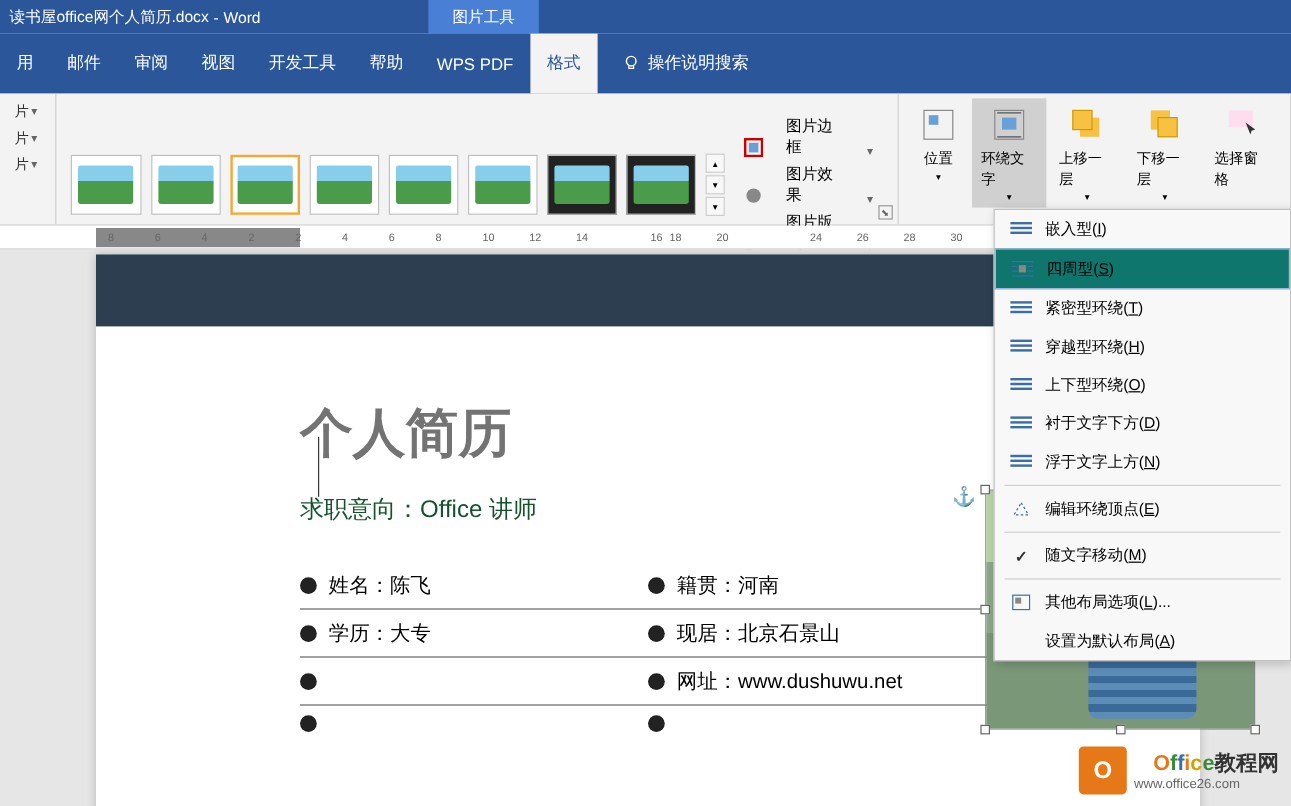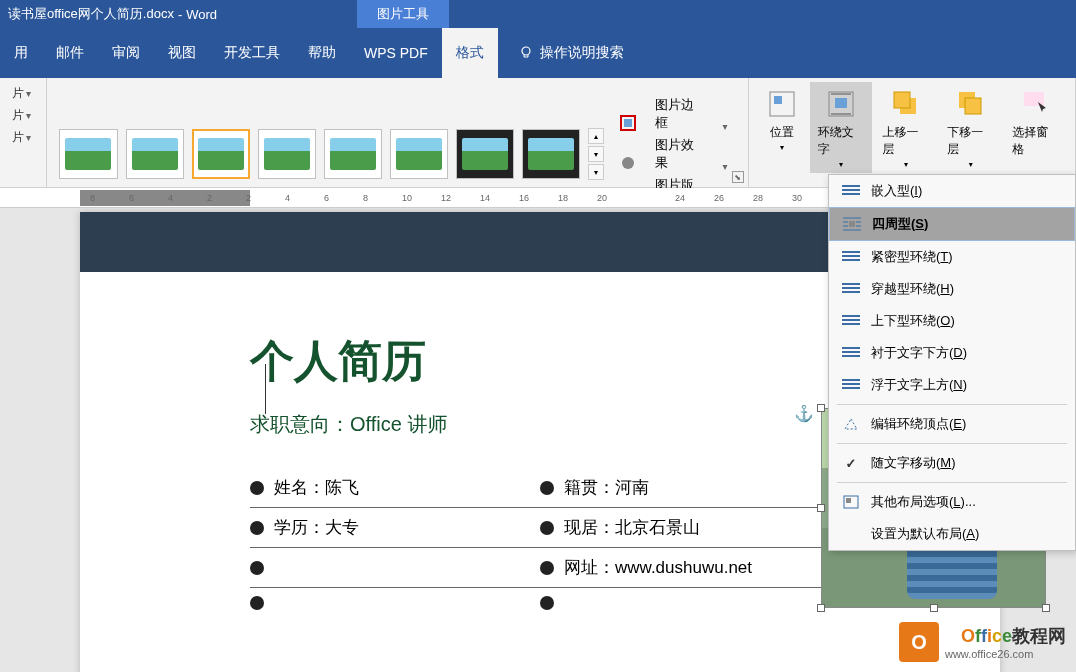--- a/index.html
+++ b/index.html
@@ -38,21 +38,21 @@
     
     .ruler { background: white; height: 20px; border-bottom: 1px solid #ccc; display: flex; align-items: center; padding-left: 80px; font-size: 9px; color: #666; position: relative; overflow: hidden; }
     .ruler-dark { position: absolute; left: 80px; width: 170px; height: 16px; background: #888; top: 2px; }
     .ruler-mark { position: absolute; font-size: 9px; }
     
     .doc-area { position: relative; height: 464px; background: #e6e6e6; overflow: hidden; }
     .page { position: absolute; left: 80px; top: 4px; width: 920px; background: white; min-height: 700px; box-shadow: 0 0 8px rgba(0,0,0,0.2); }
     .page-header { height: 60px; background: #2c3e50; margin: 0; }
     
     .doc-content { padding: 60px 170px 40px 170px; position: relative; }
-    .doc-title { font-size: 44px; font-weight: bold; color: #14532d; margin-bottom: 20px; }
+    .doc-title { font-size: 44px; font-weight: bold; color: #737373; margin-bottom: 20px; }
     .doc-subtitle { font-size: 20px; color: #14532d; margin-bottom: 30px; }
     .info-rows { }
     .info-row { display: flex; border-bottom: 1px solid #666; padding: 8px 0; }
     .info-cell { flex: 1; display: flex; align-items: center; gap: 10px; font-size: 17px; }
     .bullet { width: 14px; height: 14px; border-radius: 50%; background: #222; display: inline-block; }
     .cursor-line { position: absolute; left: 185px; top: 92px; width: 1px; height: 50px; background: #333; }
     
     .photo-wrap { position: absolute; right: 30px; top: 200px; width: 225px; height: 200px; border: 1px solid #888; }
     .photo { width: 100%; height: 100%; background: linear-gradient(to bottom, #b8d4a8 30%, #8ba888 30%, #8ba888 60%, #7a9878 60%); position: relative; }
     .photo-person { position: absolute; left: 100px; top: 40px; width: 60px; height: 70px; background: #d4a574; border-radius: 30px 30px 0 0; }
@@ -60,21 +60,21 @@
     .handle { width: 8px; height: 8px; background: white; border: 1px solid #666; position: absolute; }
     .handle.tl { top: -5px; left: -5px; } .handle.tm { top: -5px; left: 50%; margin-left: -4px; } .handle.tr { top: -5px; right: -5px; }
     .handle.ml { top: 50%; left: -5px; margin-top: -4px; } .handle.mr { top: 50%; right: -5px; margin-top: -4px; }
     .handle.bl { bottom: -5px; left: -5px; } .handle.bm { bottom: -5px; left: 50%; margin-left: -4px; } .handle.br { bottom: -5px; right: -5px; }
     .rotate-handle { position: absolute; top: -24px; left: 50%; margin-left: -6px; width: 12px; height: 12px; border-radius: 50%; background: white; border: 1px solid #666; }
     .anchor { position: absolute; left: -28px; top: -5px; font-size: 16px; color: #555; }
     .layout-opts { position: absolute; right: -32px; top: -8px; width: 26px; height: 26px; border: 1px solid #bbb; background: white; border-radius: 3px; display: flex; align-items: center; justify-content: center; }
     
     .dropdown-menu { position: absolute; top: 174px; right: 0; width: 248px; background: #f8f8f8; border: 1px solid #c0c0c0; box-shadow: 2px 2px 8px rgba(0,0,0,0.2); z-index: 100; }
     .dropdown-item { display: flex; align-items: center; gap: 10px; padding: 7px 12px; font-size: 13px; cursor: pointer; }
-    .dropdown-item.highlighted { background: #a3a3a3; border: 1px solid #9cb8dc; font-weight: bold; }
+    .dropdown-item.highlighted { background: #0f766e; border: 1px solid #9cb8dc; }
     .dropdown-icon { width: 20px; height: 14px; flex-shrink: 0; display: flex; align-items: center; justify-content: center; }
     .dropdown-sep { height: 1px; background: #d0d0d0; margin: 3px 8px; }
     .wrap-icon-lines { display: inline-block; }
     .wl { display: block; width: 18px; height: 2px; background: #3a6ea5; margin-bottom: 2px; }
     .check { color: #333; font-weight: bold; }
     
     .watermark { position: absolute; right: 10px; bottom: 10px; display: flex; align-items: center; gap: 6px; z-index: 50; }
     .wm-badge { width: 40px; height: 40px; background: #e67817; display: flex; align-items: center; justify-content: center; color: white; font-size: 20px; font-weight: bold; border-radius: 4px; }
     .wm-text { display: flex; flex-direction: column; }
     .wm-title { font-size: 18px; font-weight: bold; margin-left: 16px; }
@@ -244,21 +244,21 @@
     <span class="ruler-mark" style="left: 129px;">6</span>
     <span class="ruler-mark" style="left: 168px;">4</span>
     <span class="ruler-mark" style="left: 207px;">2</span>
     <span class="ruler-mark" style="left: 246px;">2</span>
     <span class="ruler-mark" style="left: 285px;">4</span>
     <span class="ruler-mark" style="left: 324px;">6</span>
     <span class="ruler-mark" style="left: 363px;">8</span>
     <span class="ruler-mark" style="left: 402px;">10</span>
     <span class="ruler-mark" style="left: 441px;">12</span>
     <span class="ruler-mark" style="left: 480px;">14</span>
-    <span class="ruler-mark" style="left: 519px;">16</span>
+    <span class="ruler-mark" style="left: 542px;">16</span>
     <span class="ruler-mark" style="left: 558px;">18</span>
     <span class="ruler-mark" style="left: 597px;">20</span>
     <span class="ruler-mark" style="left: 636px; margin-top: 38px;">22</span>
     <span class="ruler-mark" style="left: 675px;">24</span>
     <span class="ruler-mark" style="left: 714px;">26</span>
     <span class="ruler-mark" style="left: 753px;">28</span>
     <span class="ruler-mark" style="left: 792px;">30</span>
     <span class="ruler-mark" style="left: 831px;">32</span>
     <span class="ruler-mark" style="left: 870px;">34</span>
     <span class="ruler-mark" style="left: 909px;">36</span>

